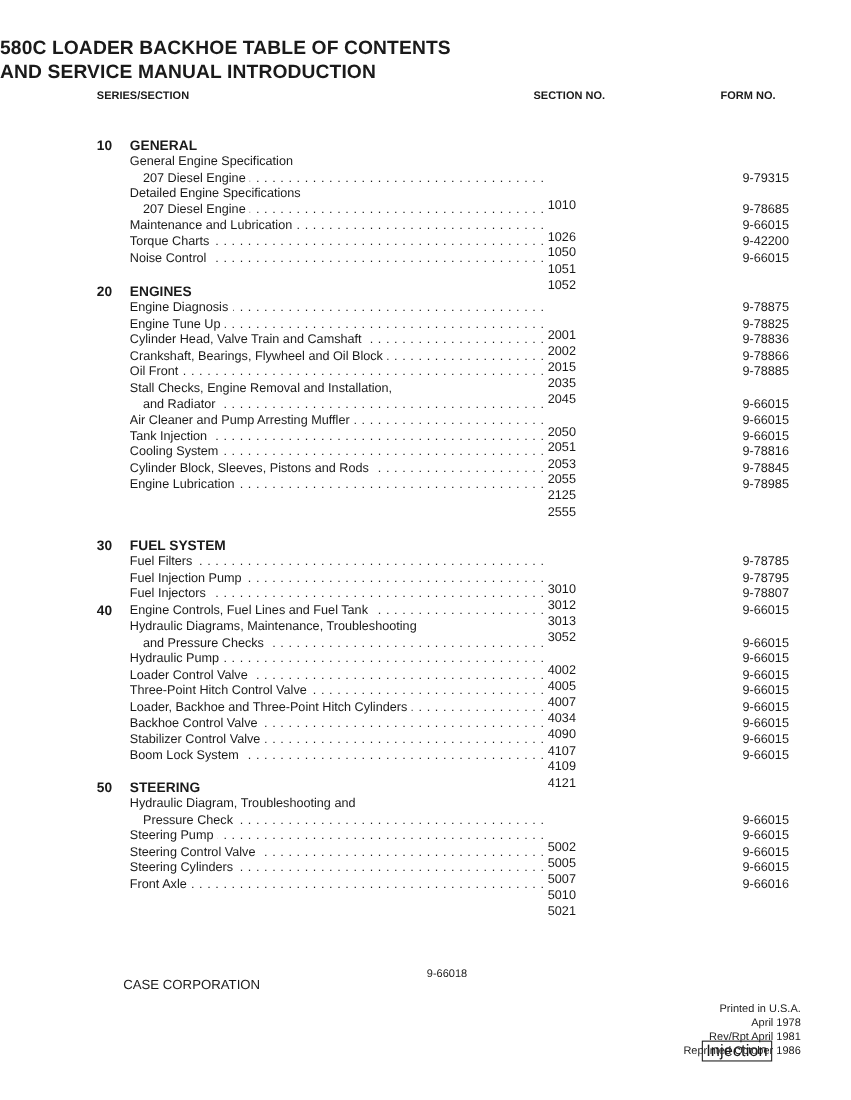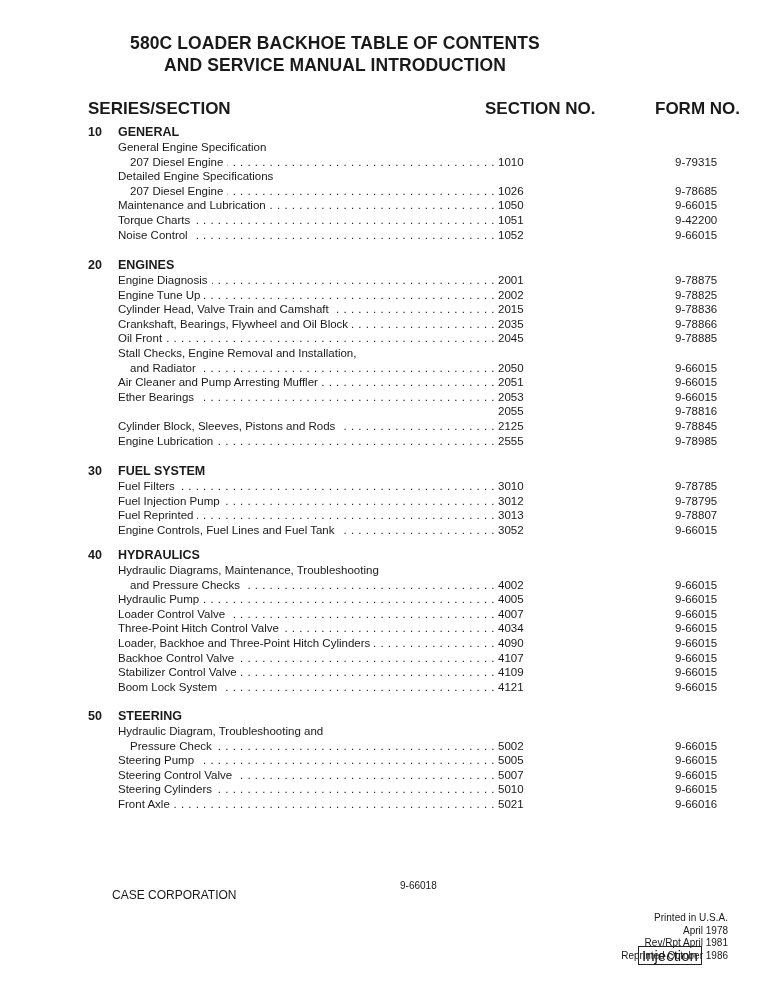--- a/index.html
+++ b/index.html
@@ -1,43 +1,43 @@
 <!DOCTYPE html>
 <html><head>
   <meta charset="utf-8">
   <style>
     html, body { margin: 0; padding: 0; }
     body {
       width: 774px; height: 1000px; background: #ffffff; color: #1a1a1a;
       font-family: "Liberation Sans", sans-serif; position: relative; overflow: hidden;
     }
     .title {
-      position: absolute; left: 0; width: 670px; top: 32px; text-align: center;
+      position: absolute; left: 0; width: 670px; top: 32px; 
       font-weight: bold; font-size: 17.5px; line-height: 22px; letter-spacing: 0.1px;
     }
-    .colhead { position: absolute; top: 99px; font-weight: bold; font-size: 17px; }
+    .colhead { position: absolute; top: 82px; font-weight: bold; font-size: 10px; }
     #h-series { left: 88px; }
     #h-secno { left: 485px; }
     #h-formno { left: 655px; }
     .group { position: absolute; left: 0; width: 726px; }
     .group-head { height: 15px; position: relative; font-weight: bold; font-size: 12.5px; }
     .group-num { position: absolute; left: 88px; top: 0; }
     .group-title { position: absolute; left: 118px; top: 0; }
     .row { height: 14.6px; position: relative; font-size: 11.5px; line-height: 14.6px; padding-left: 30px; }
     .entry { position: absolute; left: 118px; width: 377px; white-space: nowrap; overflow: hidden; }
     .entry.indent { left: 130px; width: 365px; }
     .entry .label { background: #fff; padding-right: 4px; position: relative; z-index: 1; }
     .entry.dots::after {
       content: ". . . . . . . . . . . . . . . . . . . . . . . . . . . . . . . . . . . . . . . . . . . . . . . . . . . . . . . . . . . . . . . . . . . . . . . . . . . . . . . . . . . .";
       position: absolute; right: 0; top: 0; letter-spacing: 0.5px; white-space: nowrap;
     }
-    .secno { position: absolute; left: 498px; }
+    .secno { position: absolute; left: 498px; margin-top: 25px; }
     .formno { position: absolute; left: 675px; }
     .footer-company { position: absolute; left: 112px; top: 888px; font-weight: normal; font-size: 12px; }
-    .footer-form { position: absolute; left: 400px; top: 880px; font-size: 10px; }
+    .footer-form { position: absolute; left: 388px; top: 880px; font-size: 10px; }
     .footer-print { position: absolute; right: 46px; top: 876px; text-align: right; font-size: 10px; line-height: 12.5px; margin-top: 36px; }
     .stamp {
       position: absolute; left: 638px; top: 946px; border: 1.5px solid #222;
       padding: 0 3px; font-size: 15px; line-height 18px;
     }
   </style>
 </head>
 <body>
 
 <div class="title">
@@ -130,56 +130,57 @@
         <span class="entry indent dots"><span class="label">and Radiator</span></span>
         <span class="secno">2050</span>
         <span class="formno">9-66015</span>
       </div>
       <div class="row">
         <span class="entry dots"><span class="label">Air Cleaner and Pump Arresting Muffler</span></span>
         <span class="secno">2051</span>
         <span class="formno">9-66015</span>
       </div>
       <div class="row">
-        <span class="entry dots"><span class="label">Ether Bearings</span></span>
+        <span class="entry dots"><span class="label">Tank Injection</span></span>
         <span class="secno">2053</span>
         <span class="formno">9-66015</span>
       </div>
       <div class="row">
+        <span class="entry dots"><span class="label">Cooling System</span></span>
         <span class="secno">2055</span>
         <span class="formno">9-78816</span>
       </div>
       <div class="row">
         <span class="entry dots"><span class="label">Cylinder Block, Sleeves, Pistons and Rods</span></span>
         <span class="secno">2125</span>
         <span class="formno">9-78845</span>
       </div>
       <div class="row">
         <span class="entry dots"><span class="label">Engine Lubrication</span></span>
         <span class="secno">2555</span>
         <span class="formno">9-78985</span>
       </div>
     </div>
-    <div class="group" style="top: 464px; text-decoration: underline;">
+    <div class="group" style="top: 489px; text-decoration: underline;">
       <div class="group-head">
         <span class="group-num">30</span>
         <span class="group-title">FUEL SYSTEM</span>
       </div>
       <div class="row">
         <span class="entry dots"><span class="label">Fuel Filters</span></span>
         <span class="secno">3010</span>
         <span class="formno">9-78785</span>
       </div>
       <div class="row">
         <span class="entry dots"><span class="label">Fuel Injection Pump</span></span>
         <span class="secno">3012</span>
         <span class="formno">9-78795</span>
       </div>
       <div class="row">
-        <span class="entry dots"><span class="label">Fuel Reprinted</span></span>
+        <span class="entry dots"><span class="label">Fuel Injectors</span></span>
         <span class="secno">3013</span>
         <span class="formno">9-78807</span>
       </div>
       <div class="row">
         <span class="entry dots"><span class="label">Engine Controls, Fuel Lines and Fuel Tank</span></span>
         <span class="secno">3052</span>
         <span class="formno">9-66015</span>
       </div>
     </div>
     <div class="group" style="top: 548px;">

